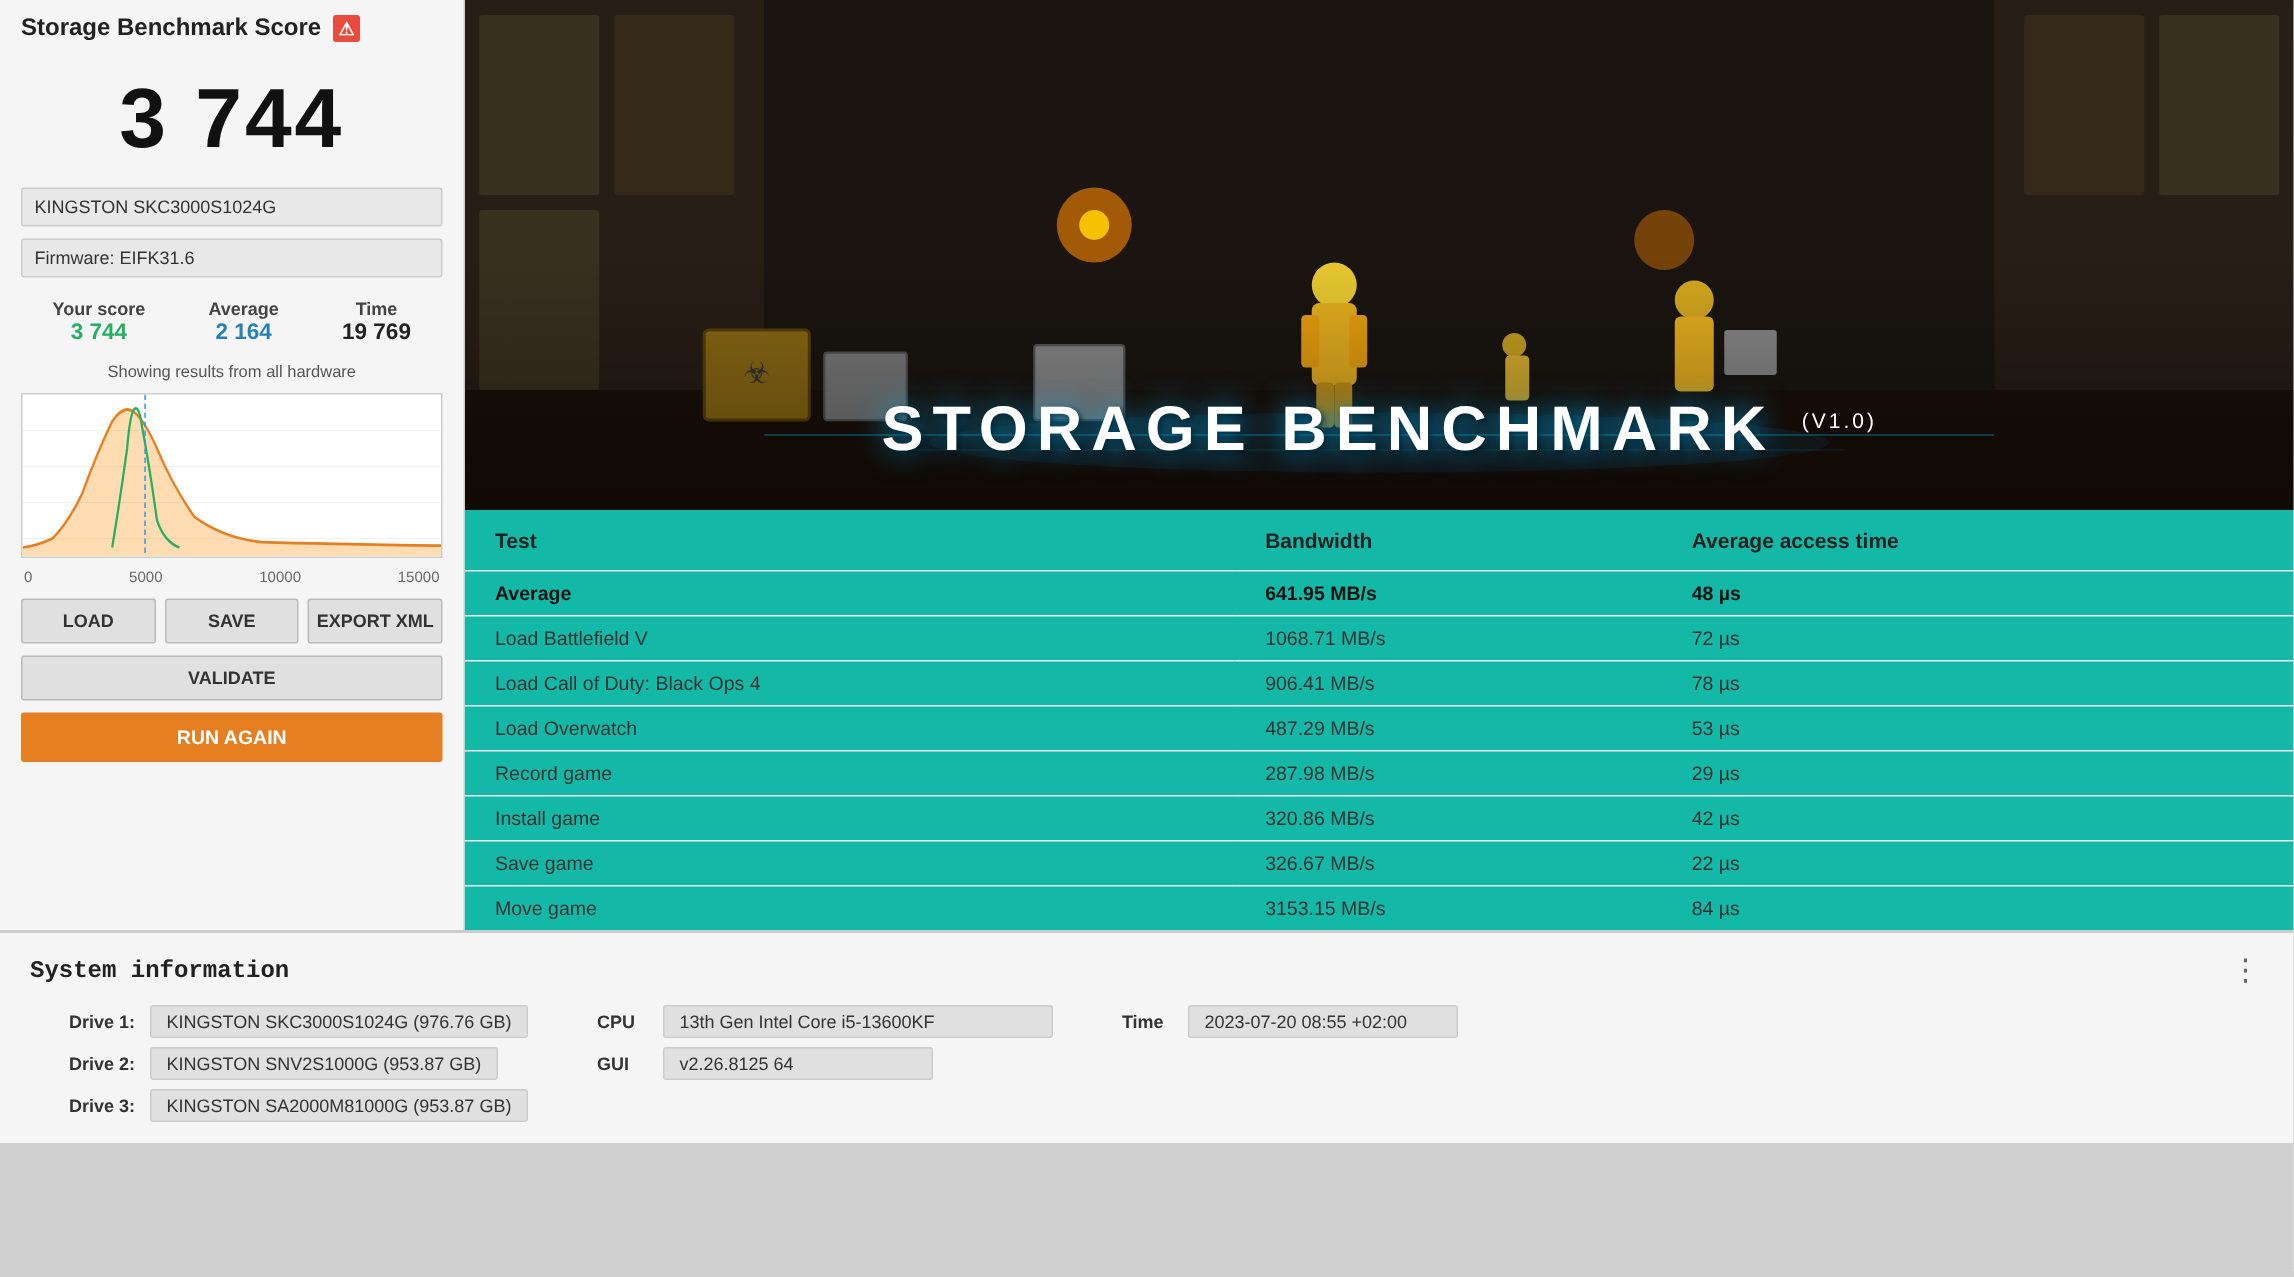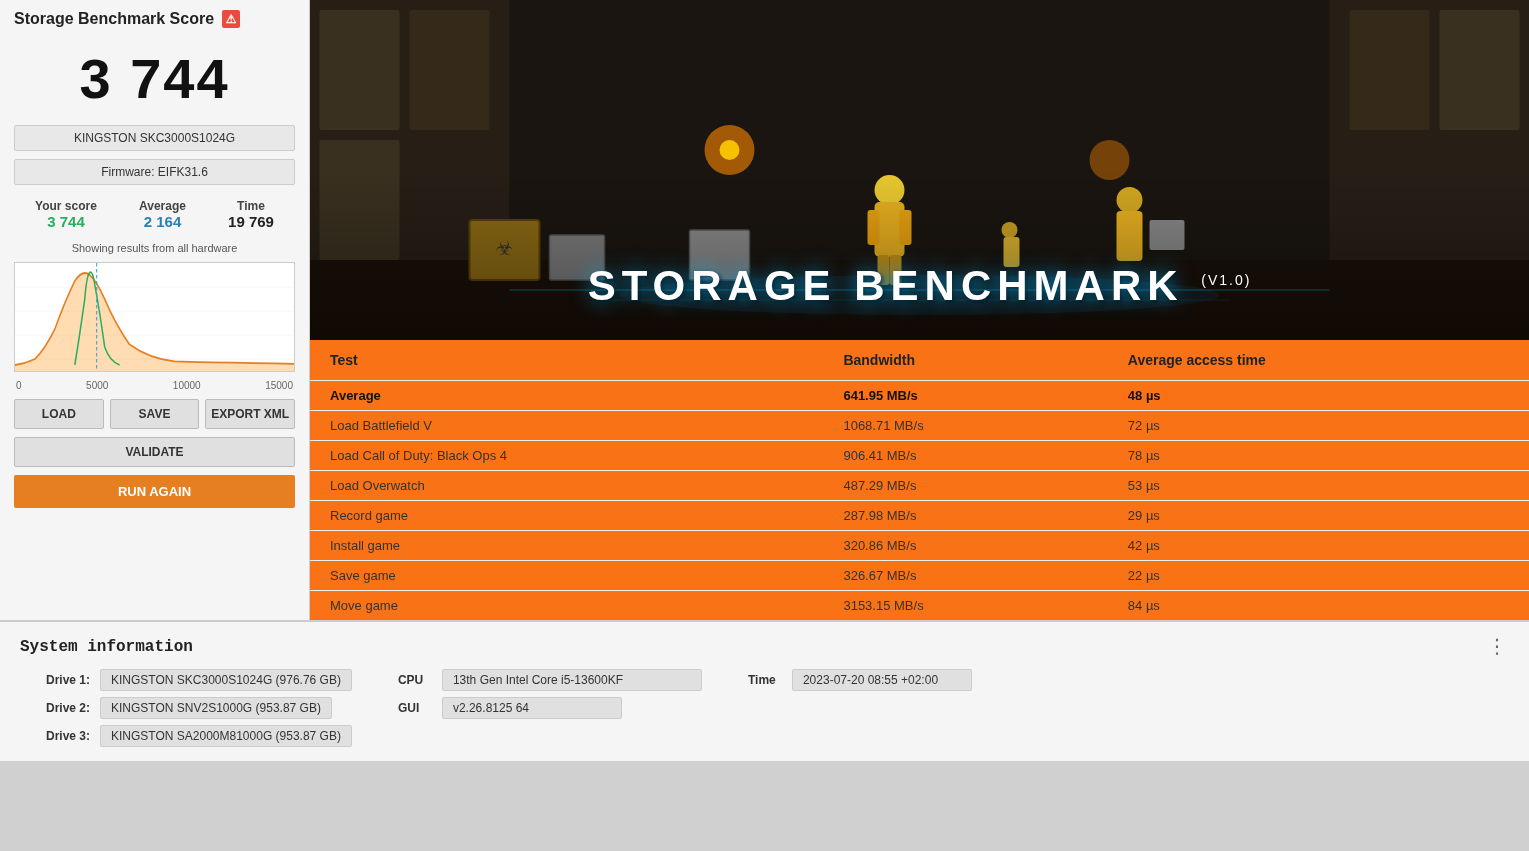--- a/index.html
+++ b/index.html
@@ -52,21 +52,20 @@
       letter-spacing: 2px;
     }
 
     .device-info-box {
       background: #e8e8e8;
       border: 1px solid #ccc;
       padding: 5px 8px;
       font-size: 12px;
       color: #333;
       border-radius: 2px;
-      text-align: center;
     }
 
     .scores-row {
       display: flex;
       flex-direction: row;
       justify-content: space-around;
       padding: 6px 0 2px 0;
     }
 
     .score-col { text-align: center; }
@@ -191,21 +190,21 @@
     .banner-version {
       font-size: 14px;
       font-weight: normal;
       letter-spacing: 2px;
       vertical-align: super;
       text-shadow: none;
     }
 
     
     .benchmark-table-wrap {
-      background: #f97316;
+      background: #14b8a6;
       flex: 1;
       padding: 0;
     }
 
     .benchmark-table {
       width: 100%;
       border-collapse: collapse;
     }
 
     .benchmark-table th {

